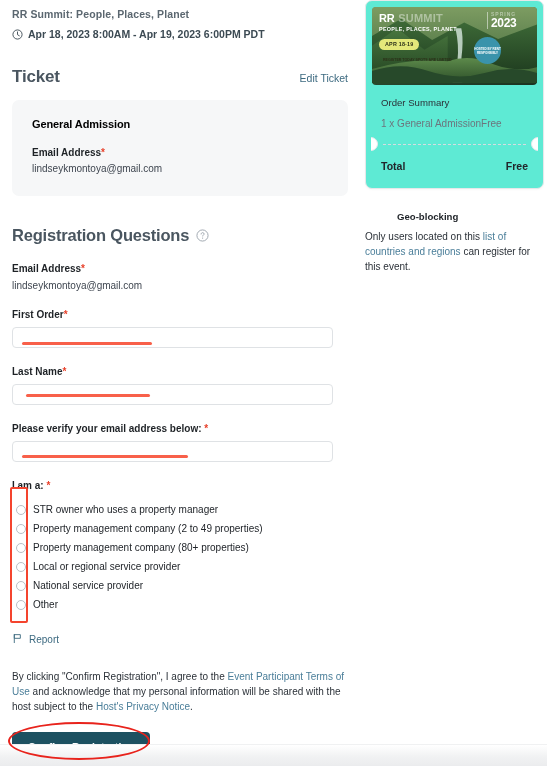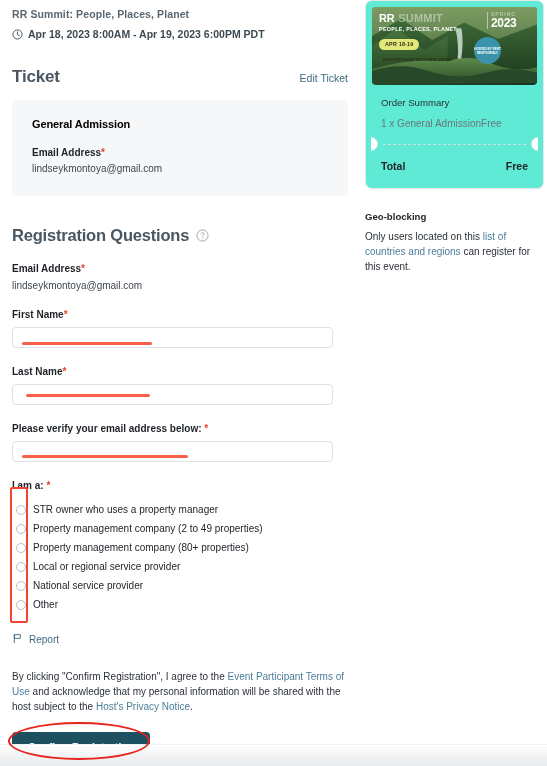--- a/index.html
+++ b/index.html
@@ -329,20 +329,21 @@
     font-size: 10.5px;
     font-weight: bold;
     color: #22262b;
   }
 
   .geo-block { margin-top: 22px; }
   .geo-title {
     font-size: 9.6px;
     font-weight: bold;
     color: #22262b;
+    margin-left: 32px;
   }
   .geo-text {
     margin-top: 7px;
     font-size: 10px;
     line-height: 15px;
     color: #2b3138;
   }
   .geo-text a { color: #4a7e99; text-decoration: none; cursor: pointer; }
 
   
@@ -417,21 +418,21 @@
     <div class="q-block">
       <div class="q-label">
         <span>Email Address</span><span class="req">*</span>
       </div>
       <div class="q-static">lindseykmontoya@gmail.com</div>
     </div>
 
     
     <div class="q-block">
       <div class="q-label">
-        <span>First Name</span><span class="req">*</span>
+        <span>First Order</span><span class="req">*</span>
       </div>
       <input class="text-input" type="text" placeholder="" style="">
     </div>
 
     
     <div class="q-block">
       <div class="q-label">
         <span>Last Name</span><span class="req">*</span>
       </div>
       <input class="text-input" type="text" placeholder="" style="">

